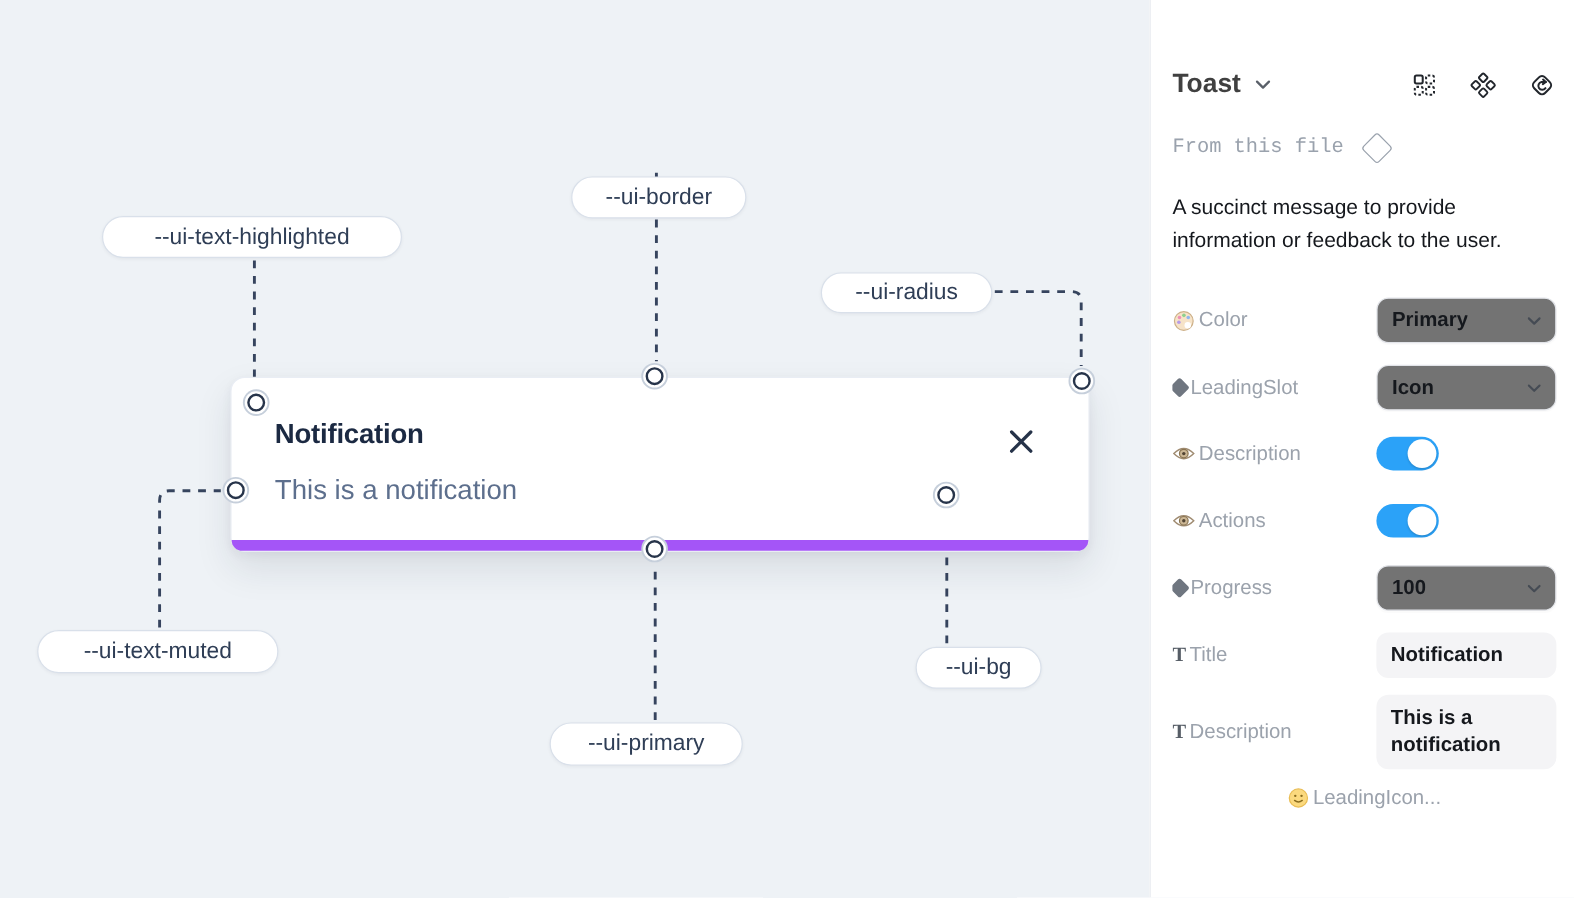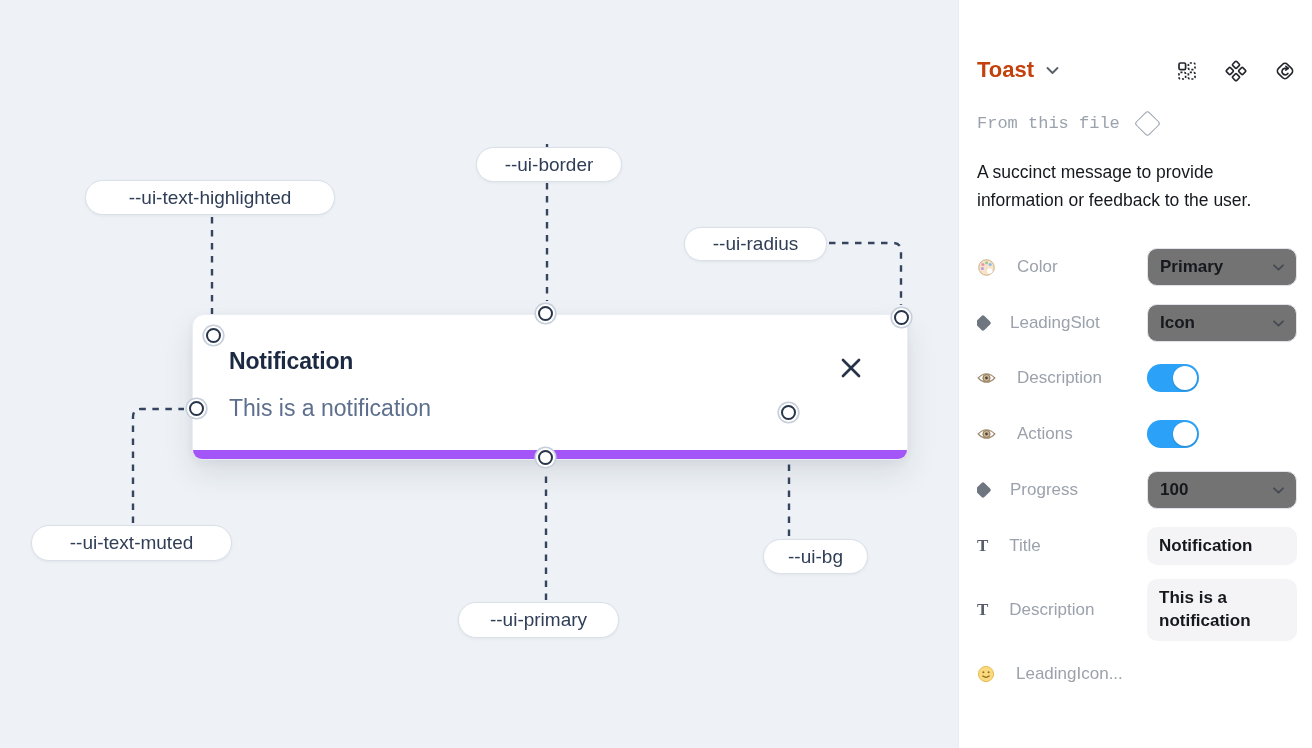--- a/index.html
+++ b/index.html
@@ -24,33 +24,33 @@
     color:#2f3e56; font-size:19px; font-weight:500; box-shadow:0 1px 3px rgba(30,41,59,.06); white-space:nowrap; }
 
   .marker { position:absolute; width:15px; height:15px; border-radius:50%;
     background:#fff; border:2.6px solid #27344a;
     box-shadow:0 0 0 2px #fff, 0 0 0 3.6px #c6cfdb; }
 
   
   .panel { position:absolute; left:958px; top:0; width:354px; height:748px; background:#fff; border-left:1px solid #e9ecf0; }
 
   .panel-title-row { position:absolute; left:18px; top:57px; display:flex; align-items:center; gap:12px; }
-  .panel-title { font-size:22px; font-weight:700; color:#c2410c; }
+  .panel-title { font-size:22px; font-weight:700; color:#404040; }
   .header-icons { position:absolute; right:16px; top:60px; display:flex; gap:27px; }
   .hicon { width:22px; height:22px; cursor:pointer; }
 
   .from-row { position:absolute; left:18px; top:114px; display:flex; align-items:center; gap:18px;font-family:Liberation Mono, monospace; }
   .from-label { font-size:17px; color:#9aa2ad; }
   .from-diamond { width:19px; height:19px; border:1.6px solid #9aa2ad; border-radius:3px; transform:rotate(45deg); }
 
   .panel-desc { position:absolute; left:18px; top:158px; width:322px; font-size:17.5px; line-height:1.62; color:#15181d; }
 
   .prop-row { position:absolute; left:0; width:354px; padding:0 16px 0 18px;
     display:flex; align-items:center; justify-content:space-between; }
-  .prop-label { display:flex; align-items:center; gap:21px; font-size:17px; color:#9ba2ac; white-space:nowrap; overflow:hidden; }
+  .prop-label { display:flex; align-items:center; gap:3px; font-size:17px; color:#9ba2ac; white-space:nowrap; overflow:hidden; }
   .gray-diamond { width:12px; height:12px; background:#6f7680; border-radius:2px; transform:rotate(45deg); flex:none; }
   .t-icon { font-family:"Liberation Serif", serif; font-weight:700; font-size:17px; color:#565d66; flex:none; }
 
   .select { width:150px; height:38px; background:#737373; border:1px solid #e2e4e9; border-radius:10px;
     display:flex; align-items:center; justify-content:space-between; padding:0 12px; cursor:pointer;
     box-shadow:0 1px 1px rgba(0,0,0,.02); }
   .select-value { font-size:17px; font-weight:700; color:#15181d; display:flex; align-items:center; gap:8px; overflow:hidden; white-space:nowrap; }
   .mini-diamond { width:13px; height:13px; border:1.7px solid #1d232b; border-radius:2.5px; transform:rotate(45deg); flex:none; }
 
   .field { width:150px; background:#f4f4f6; border-radius:10px; font-size:17px; font-weight:700; color:#15181d;
@@ -233,21 +233,21 @@
   </div>
 
   <div class="prop-row" style="top:579px; height:62px;">
     <span class="prop-label">
       <span class="t-icon">T</span>
       <span>Description</span>
     </span>
     <div class="field" style="height:62px; display:flex; align-items:center;">This is a notification</div>
   </div>
 
-  <div class="prop-row" style="top:655px; height:38px;">
+  <div class="prop-row" style="top:655px; height:38px;flex-direction:column;">
     <span class="prop-label" style="max-width:160px;">
       <svg width="18" height="18" viewBox="0 0 18 18">
         <circle cx="9" cy="9" r="7.6" fill="#fbd97e" stroke="#e9bd55" stroke-width="1"></circle>
         <circle cx="6.4" cy="7.2" r="1" fill="#8a6d1f"></circle>
         <circle cx="11.6" cy="7.2" r="1" fill="#8a6d1f"></circle>
         <path d="M5.8 11 Q9 13.6 12.2 11" fill="none" stroke="#8a6d1f" stroke-width="1.2" stroke-linecap="round"></path>
       </svg>
       <span>LeadingIcon...</span>
     </span>
   </div>

